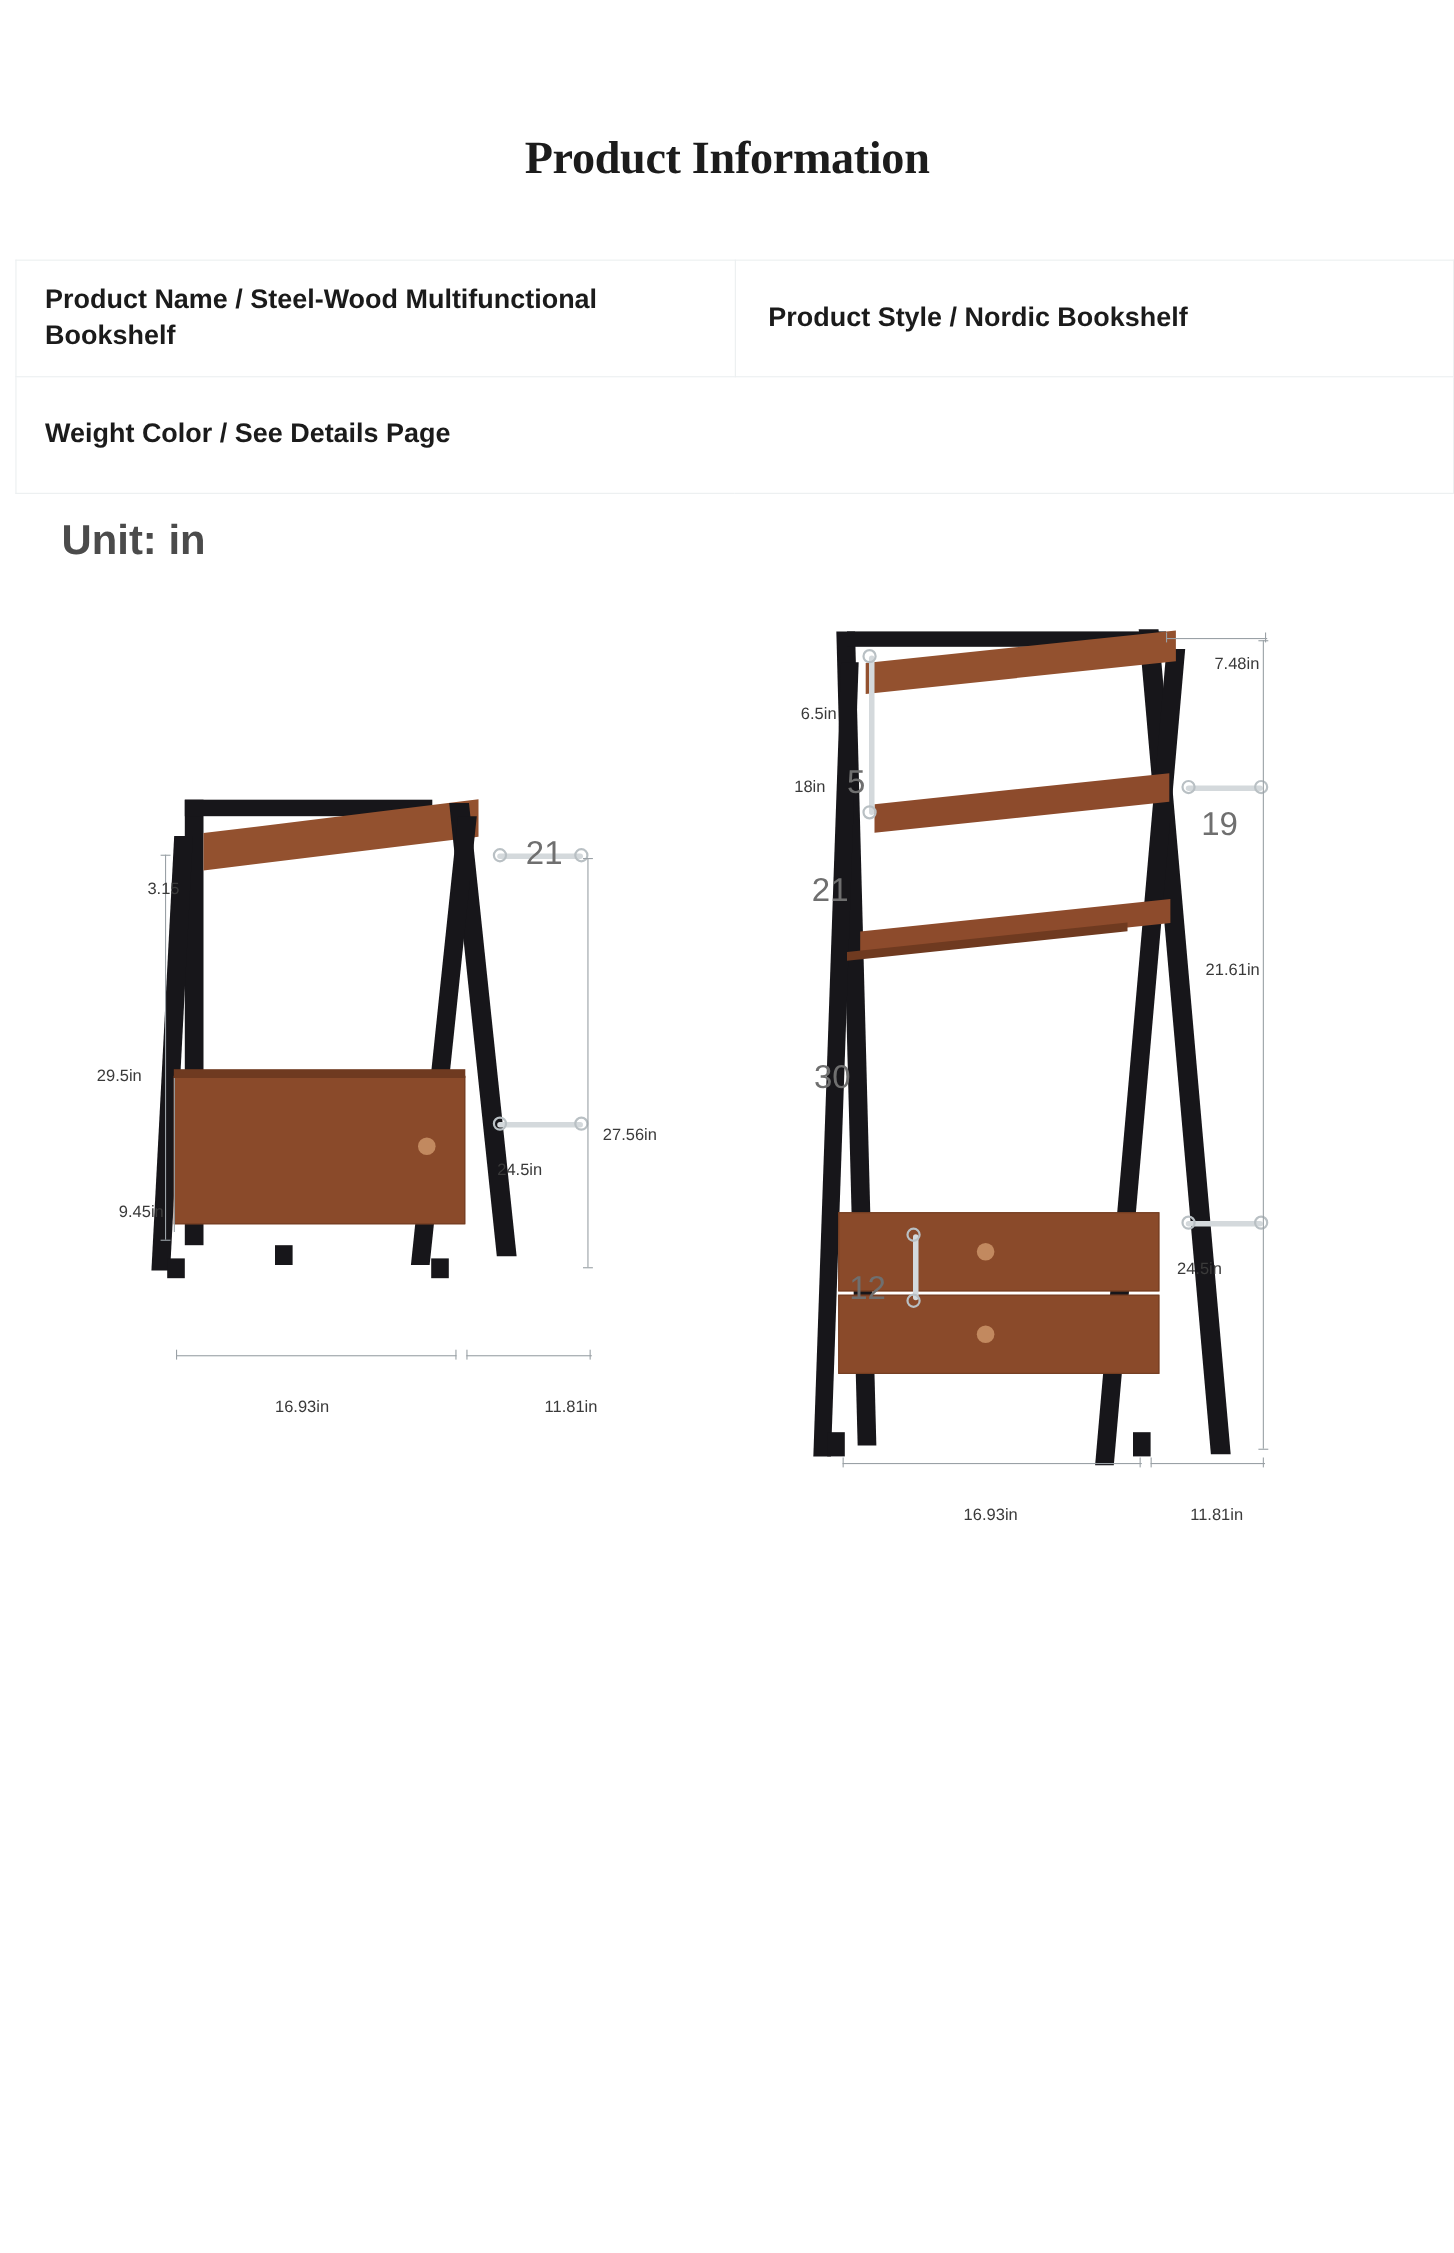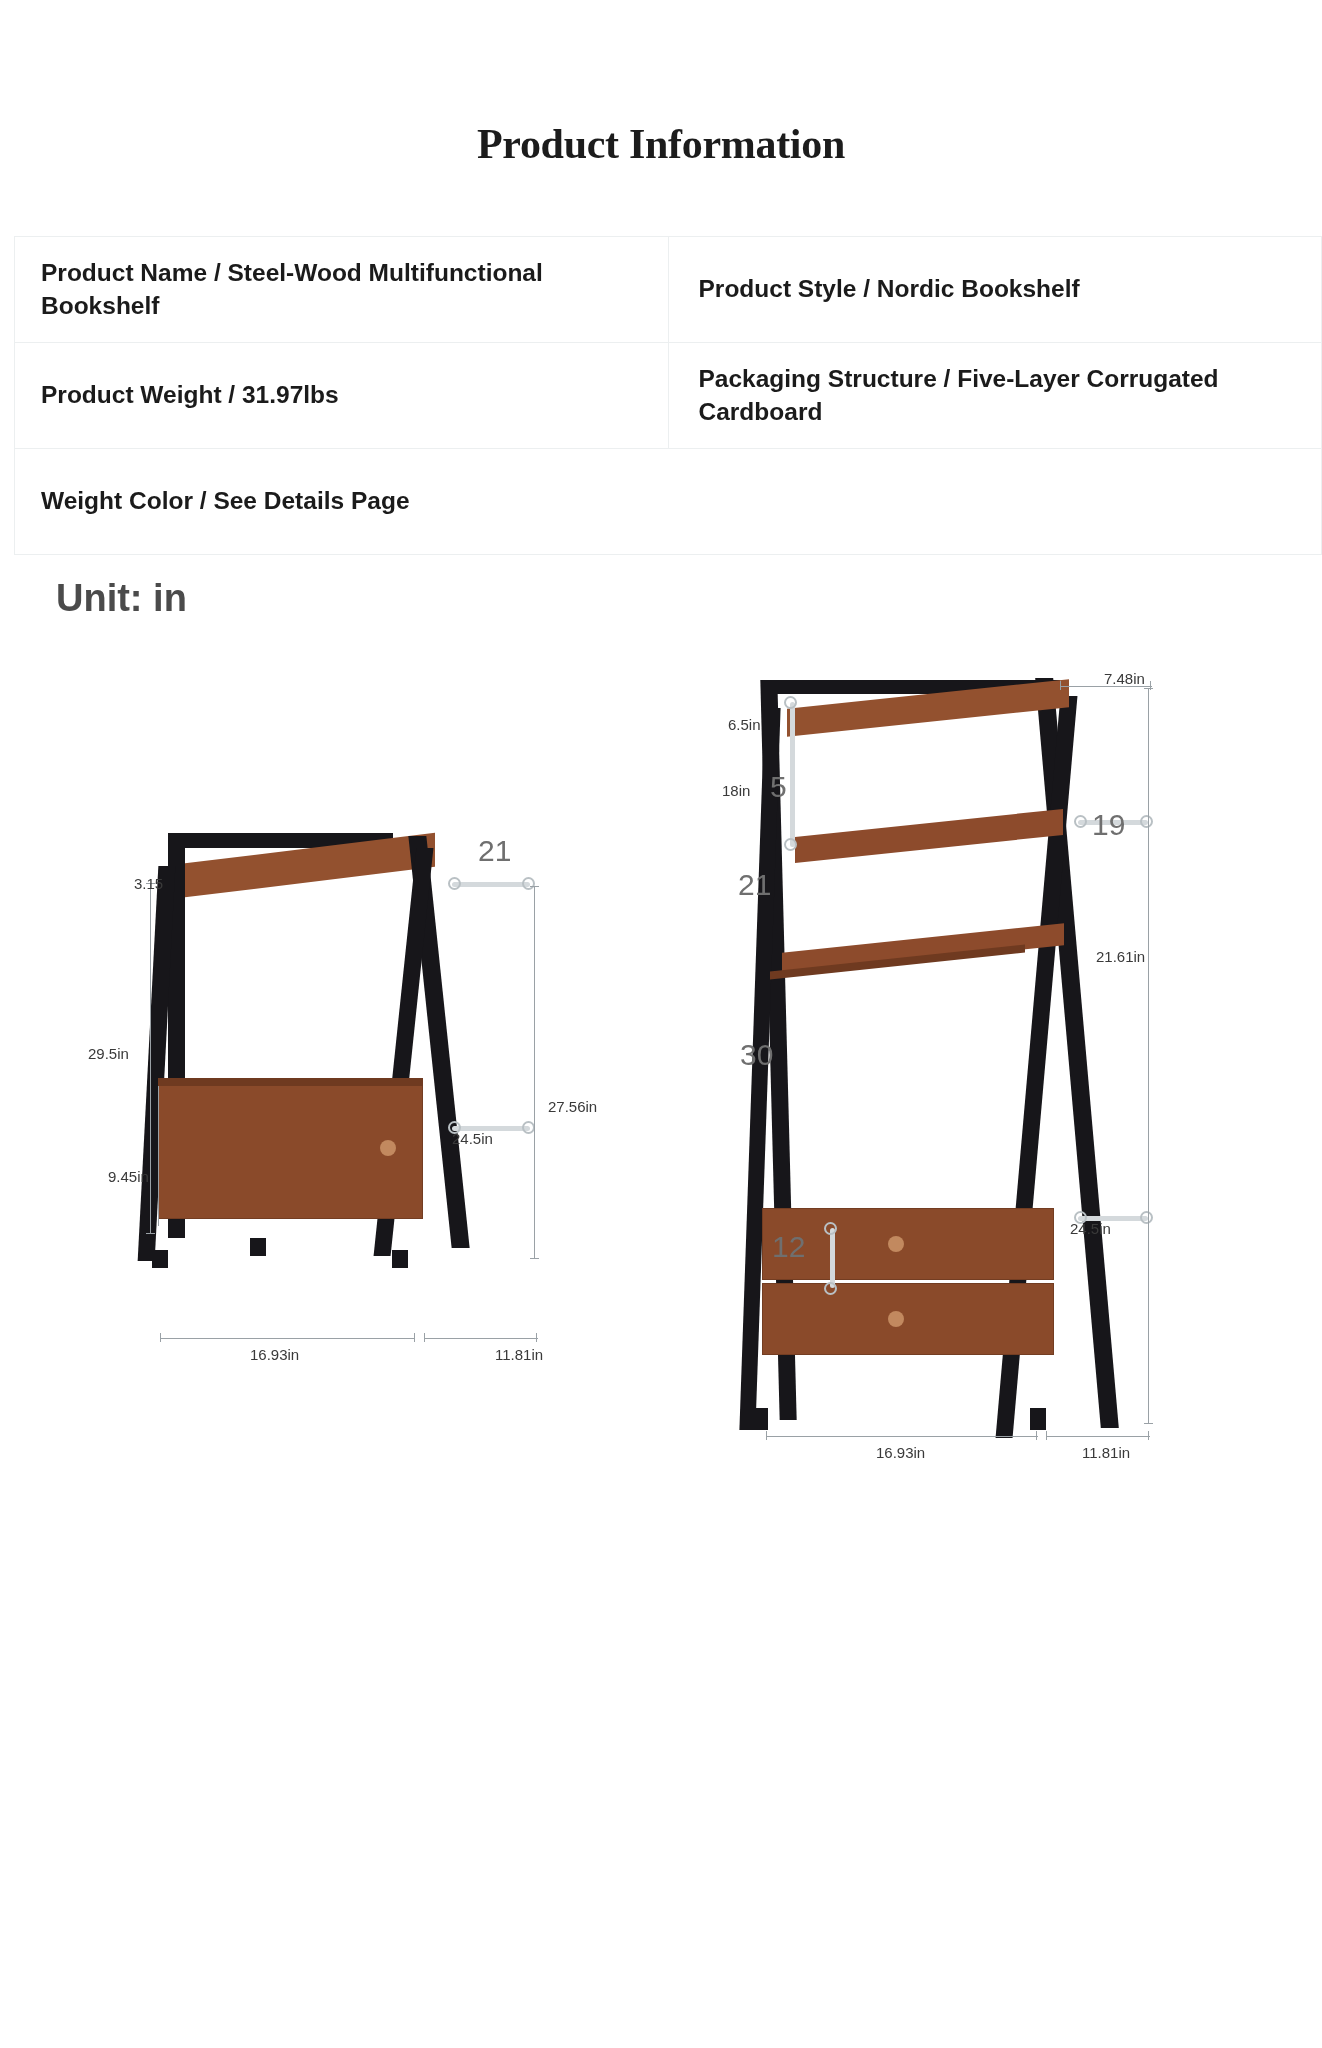--- a/index.html
+++ b/index.html
@@ -100,20 +100,21 @@
     width: 16px; height: 16px;
     border-radius: 50%;
     background: #c2895f;
   }
   .dim-text {
     position: absolute;
     font-size: 15px;
     color: #3a3a3a;
     font-family: "Liberation Sans", sans-serif;
     white-space: nowrap;
+    margin-top: 31px;
   }
   .dim-text.big {
     font-size: 30px;
     color: #6f6f6f;
     font-weight: normal;
   }
   .dim-line-v {
     position: absolute;
     width: 1px;
     background: #9aa1a6;
@@ -159,24 +160,20 @@
 <div class="page">
 
   <div class="title">Product Information</div>
 
 
   <table class="spec-table">
     <tbody>
         <tr>
       <td class="wide">Product Name / Steel-Wood Multifunctional Bookshelf</td>
       <td class="wide pad-left">Product Style / Nordic Bookshelf</td>
-    </tr>
-    <tr>
-      <td class="wide">Product Weight / 31.97lbs</td>
-      <td class="wide pad-left">Packaging Structure / Five-Layer Corrugated Cardboard</td>
     </tr>
     <tr>
       <td colspan="2">Weight Color / See Details Page</td>
     </tr>
   </tbody>
     </table>
 
   <div class="unit-label">Unit: in</div>
 
   <div class="figure-area">

